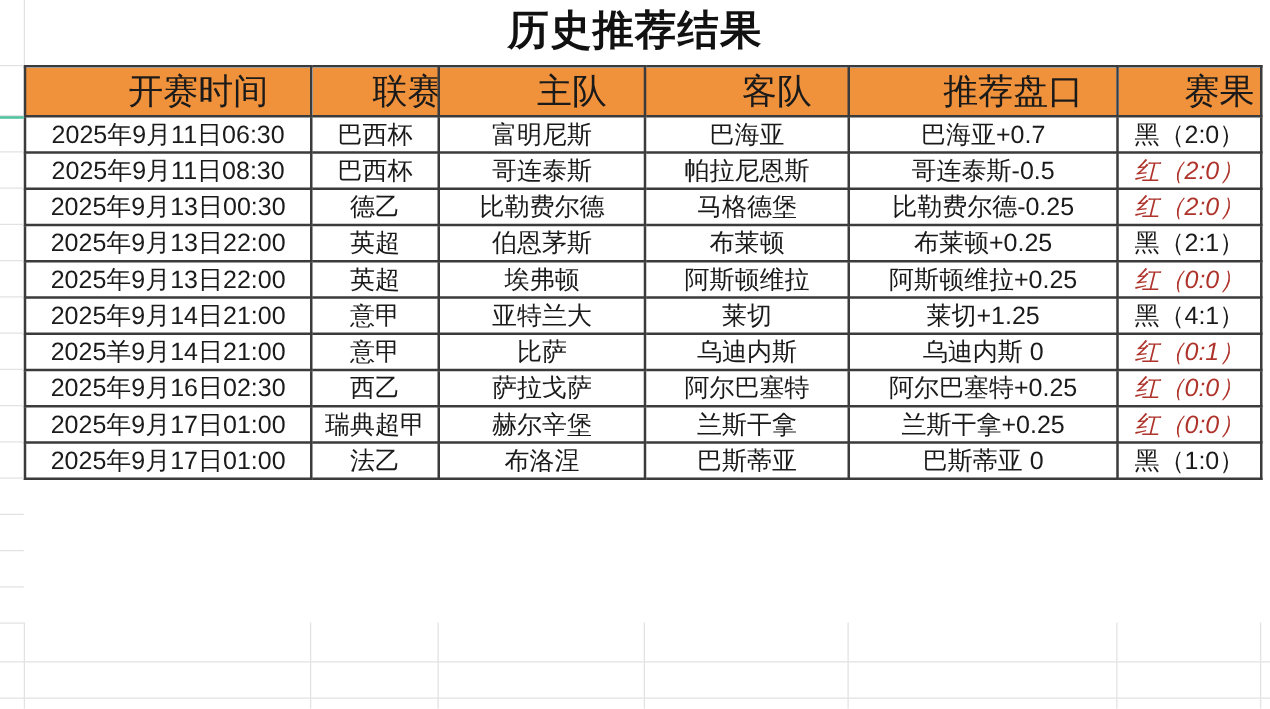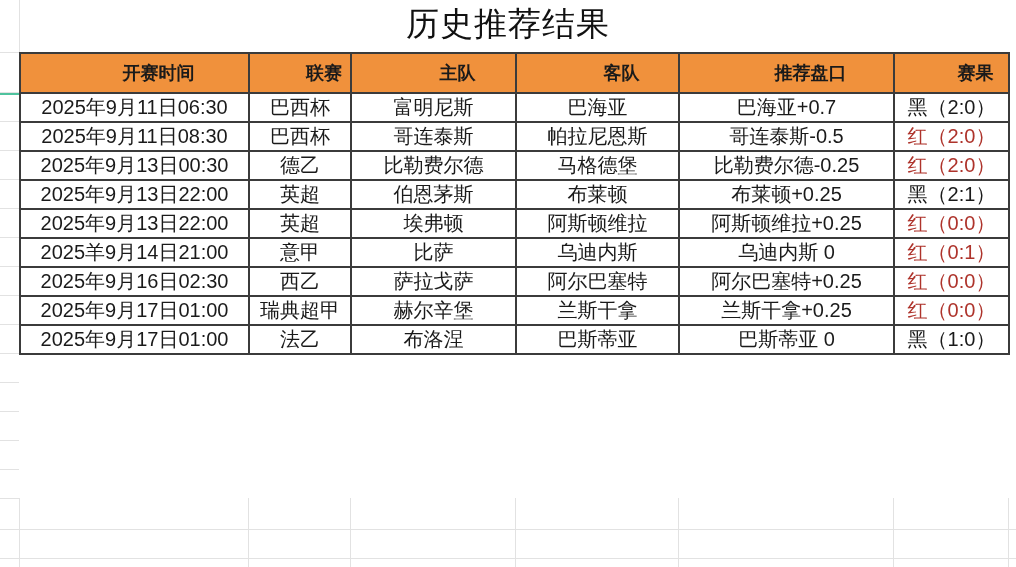--- a/index.html
+++ b/index.html
@@ -8,44 +8,44 @@
     background: #ffffff;
     font-family: "Liberation Sans", "DejaVu Sans", sans-serif;
     overflow: hidden;
     position: relative;
   }
   .canvas { position: absolute; top: 0; left: 0; width: 1016px; height: 567px; }
 
   .page-title {
     position: absolute; top: 2px; left: 0; width: 1016px;
     text-align: center;
-    font-size: 33px; font-weight: normal; color: #111111;
+    font-size: 33px; font-weight: bold; color: #111111;
     letter-spacing: 1px;
   }
 
   table.rec-table {
     position: absolute; left: 19px; top: 52px;
     width: 989px;
     border-collapse: collapse;
     table-layout: fixed;
   }
   table.rec-table th, table.rec-table td {
     border: 2px solid var(--border-dark, #3b3b3b);
     text-align: center; vertical-align: middle;
     padding: 0; overflow: hidden; white-space: nowrap;
     color: var(--black-text, #1a1a1a);
   }
   table.rec-table thead th {
     background: var(--header-bg, #f0913c);
-    height: 38px; font-size: 18px; font-weight: bold; padding-left: 48px;
+    height: 38px; font-size: 28px; font-weight: normal; padding-left: 48px;
   }
   table.rec-table tbody td {
     height: 27px; font-size: 20px; background: #ffffff;
   }
-  table.rec-table tbody td.red { color: var(--red-result, #ae332b); }
+  table.rec-table tbody td.red { color: var(--red-result, #ae332b); font-style: italic; }
 
   .teal-accent {
     position: absolute; left: 0; top: 92px; width: 19px; height: 3px;
     background: var(--accent-teal, #4fc39e);
   }
 
   .gridline { position: absolute; background: var(--grid-faint, #e2e2e2); }
   .gridline.h { height: 1px; }
   .gridline.v { width: 1px; }
 </style>
@@ -110,20 +110,28 @@
         </tr>
         <tr>
           <td>2025年9月13日22:00</td>
           <td>英超</td>
           <td>埃弗顿</td>
           <td>阿斯顿维拉</td>
           <td>阿斯顿维拉+0.25</td>
           <td class="red">红（0:0）</td>
         </tr>
         <tr>
+          <td>2025年9月14日21:00</td>
+          <td>意甲</td>
+          <td>亚特兰大</td>
+          <td>莱切</td>
+          <td>莱切+1.25</td>
+          <td>黑（4:1）</td>
+        </tr>
+        <tr>
           <td>2025羊9月14日21:00</td>
           <td>意甲</td>
           <td>比萨</td>
           <td>乌迪内斯</td>
           <td>乌迪内斯 0</td>
           <td class="red">红（0:1）</td>
         </tr>
         <tr>
           <td>2025年9月16日02:30</td>
           <td>西乙</td>

